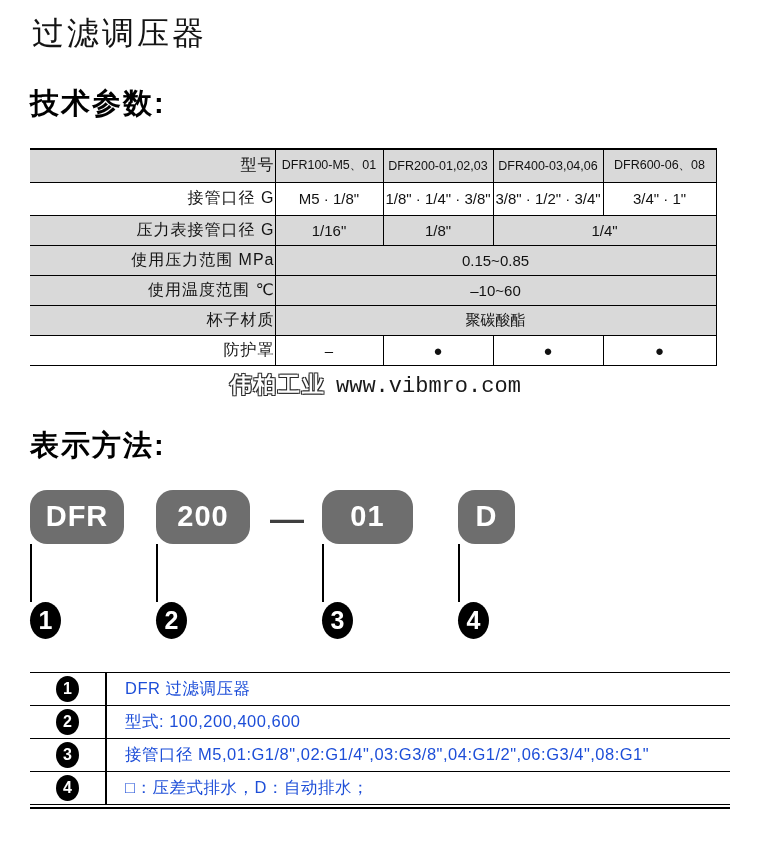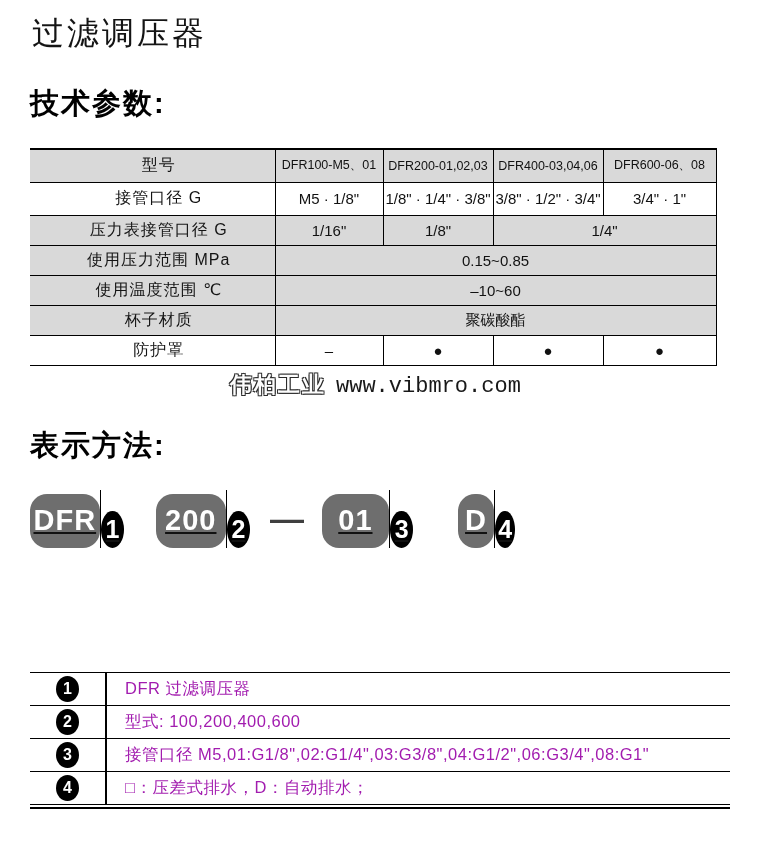--- a/index.html
+++ b/index.html
@@ -34,21 +34,21 @@
   }
   table.spec td{
     border-top:1px solid var(--ink);
     border-right:1px solid var(--ink);
     height:30px;vertical-align:middle;
     padding:0;
   }
   table.spec tr:nth-child(1) td,
   table.spec tr:nth-child(2) td{height:33px;}
   table.spec td.label-cell{
-    border-left:none;text-align:center;padding-left:13px;
+    border-left:none;text-align:right;padding-left:13px;
     font-size:16px;letter-spacing:1px;color:#141414;
   }
   table.spec td.value-cell{text-align:center;font-size:15px;color:#111;}
   table.spec td.model-cell{font-size:12.5px;letter-spacing:0;margin-top:17px;}
   table.spec tr.shaded td{background:var(--row-shade);}
 
   
   .watermark{
     position:relative;margin:-10px 0 0 200px;height:30px;
     display:flex;align-items:baseline;gap:10px;white-space:nowrap;
@@ -58,21 +58,21 @@
     text-shadow:-1px -1px 0 #2a2a2a,1px -1px 0 #2a2a2a,-1px 1px 0 #2a2a2a,1px 1px 0 #2a2a2a;
     margin-top:14px;
   }
   .wm-url{
     font-family:"Liberation Mono","DejaVu Sans Mono",monospace;
     font-size:22px;color:#181818;
   }
 
   
   .diagram{position:relative;height:158px;margin-top:16px;width:700px;}
-  .code-group{position:absolute;top:0;display:flex;flex-direction:row;align-items:flex-end;text-decoration:underline;}
+  .code-group{position:absolute;top:0;display:flex;flex-direction:column;align-items:flex-start;}
   .g1{left:0;width:94px;}
   .g2{left:126px;width:94px;}
   .g3{left:292px;width:91px;}
   .g4{left:428px;width:57px;}
   .badge{
     width:100%;height:54px;background:var(--badge-gray);border-radius:17px;
     color:#fff;font-weight:800;font-size:29px;letter-spacing:1px;
     display:flex;align-items:center;justify-content:center;
   }
   .stem{width:2px;height:58px;background:var(--ink);}
@@ -93,21 +93,21 @@
     border-top:1px solid var(--ink);border-bottom:1px solid var(--ink);
     table-layout:fixed;
   }
   table.legend td{
     border-top:1px solid var(--ink);height:33px;vertical-align:middle;padding:0;
   }
   table.legend td.num-col{
     width:76px;border-right:2px solid var(--ink);text-align:center;
   }
   table.legend td.text-col{
-    padding-left:18px;font-size:16.5px;letter-spacing:0.5px;color:#a21caf;
+    padding-left:18px;font-size:16.5px;letter-spacing:0.5px;color:#1d4ed8;
   }
   .num-circle-sm{
     display:inline-flex;width:23px;height:26px;border-radius:50%;background:var(--ink);
     color:#fff;font-weight:800;font-size:16px;
     align-items:center;justify-content:center;vertical-align:middle;
   }
 </style>
 </head>
 <body>
 

